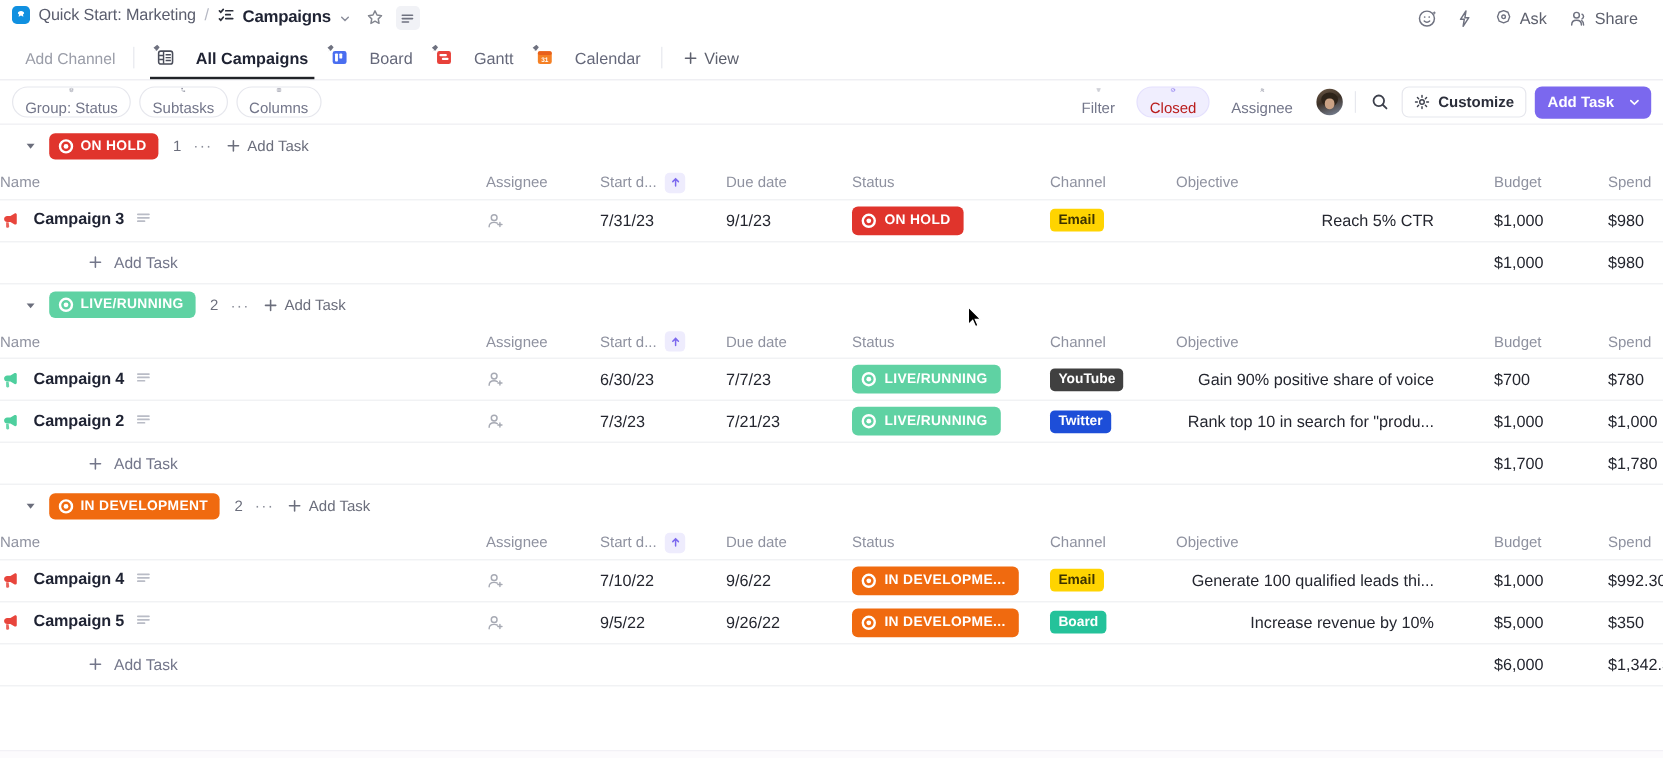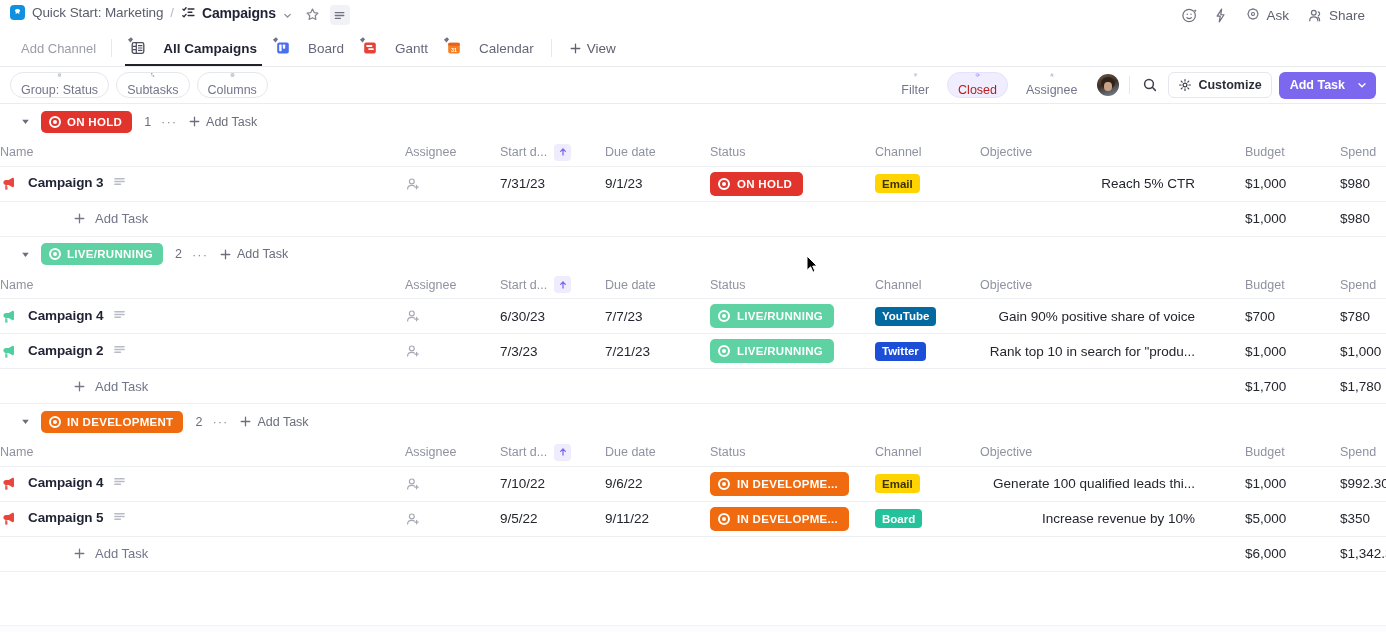--- a/index.html
+++ b/index.html
@@ -156,21 +156,21 @@
 
   .asg-ico{ width:16px;height:16px;color:#a7aab4;display:block;}
   .due{ color:#e8615b; }
   .obj{ white-space:nowrap; overflow:hidden; text-overflow:ellipsis; display:block; max-width:215px;}
 
   .tag{
     display:inline-flex;align-items:center;justify-content:center;height:19px;padding:3px 7px;
     border-radius:4px;font-size:11.5px;font-weight:bold;letter-spacing:0px;
   }
   .tag-email{ background:#ffd400; color:#3d3300; }
-  .tag-youtube{ background:#0369a1; color:#fff; }
+  .tag-youtube{ background:#404040; color:#fff; }
   .tag-twitter{ background:#1d4ed8; color:#ffffff; }
   .tag-google{ background:#24c29a; color:#ffffff; }
 
   .st-badge{
     display:inline-flex;align-items:center;gap:7px;height:24px;padding:0 11px 0 8px;
     border-radius:5px;color:#fff;font-size:11.5px;font-weight:bold;letter-spacing:.3px;
     max-width:145px; overflow:hidden; white-space:nowrap;
   }
   .st-badge .txt{ overflow:hidden;text-overflow:ellipsis; }
 
@@ -860,21 +860,21 @@
                   </span>
                 </td>
                 <td class="c-asg">
                   <svg class="asg-ico" viewBox="0 0 16 16" fill="none" stroke="#a7aab4" stroke-width="1.2">
                     <circle cx="6.8" cy="5.4" r="2.4"></circle>
                     <path d="M2.6 13c0-2.3 1.8-3.7 4.2-3.7 1 0 1.9.2 2.6.7" stroke-linecap="round"></path>
                     <path d="M11.6 9.4v3.4M9.9 11.1h3.4" stroke-linecap="round"></path>
                   </svg>
                 </td>
                 <td class="c-start">9/5/22</td>
-                <td class="c-due due">9/11/22</td>
+                <td class="c-due due">9/26/22</td>
                 <td class="c-status"><span class="st-badge" style="background:#f06a0f">
                     <span class="chip-dot"></span>
                     <span class="txt">IN DEVELOPME...</span>
                   </span></td>
                 <td class="c-chan"><span class="tag tag-google">Board</span></td>
                 <td class="c-obj">
                   <span class="obj">Increase revenue by 10%</span>
                 </td>
                 <td class="c-bud">$5,000</td>
                 <td class="c-spend">$350</td>

